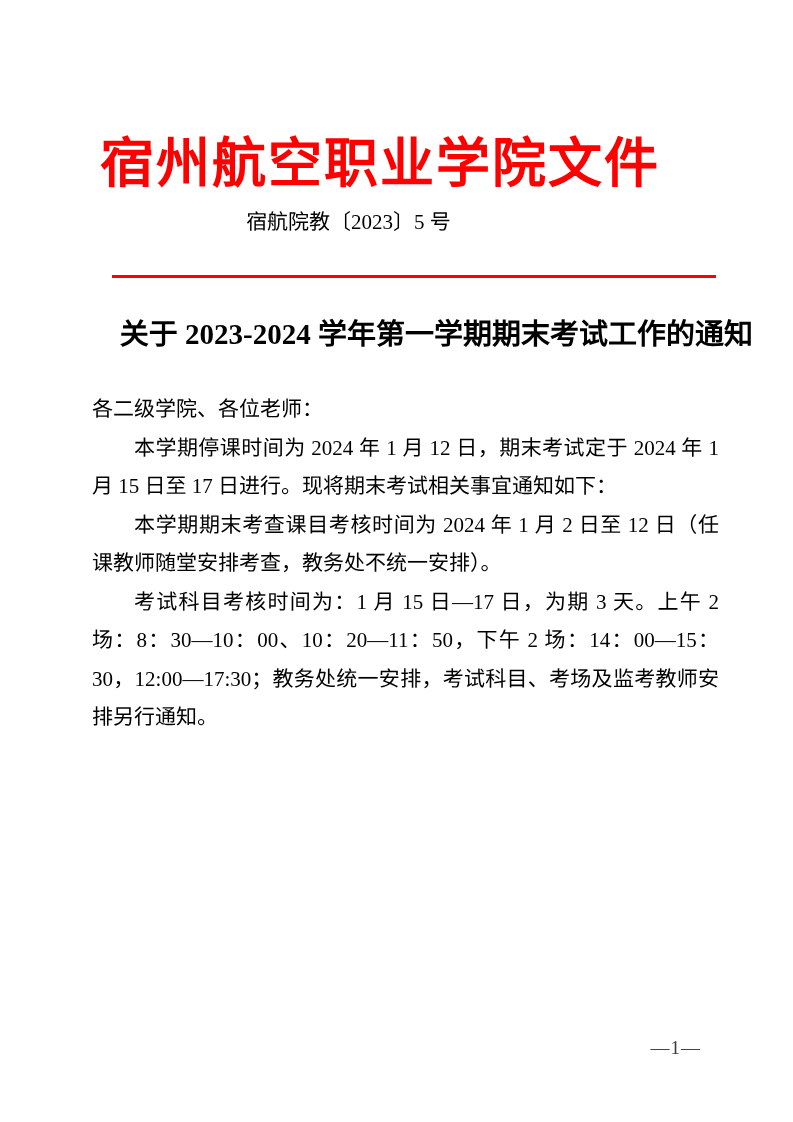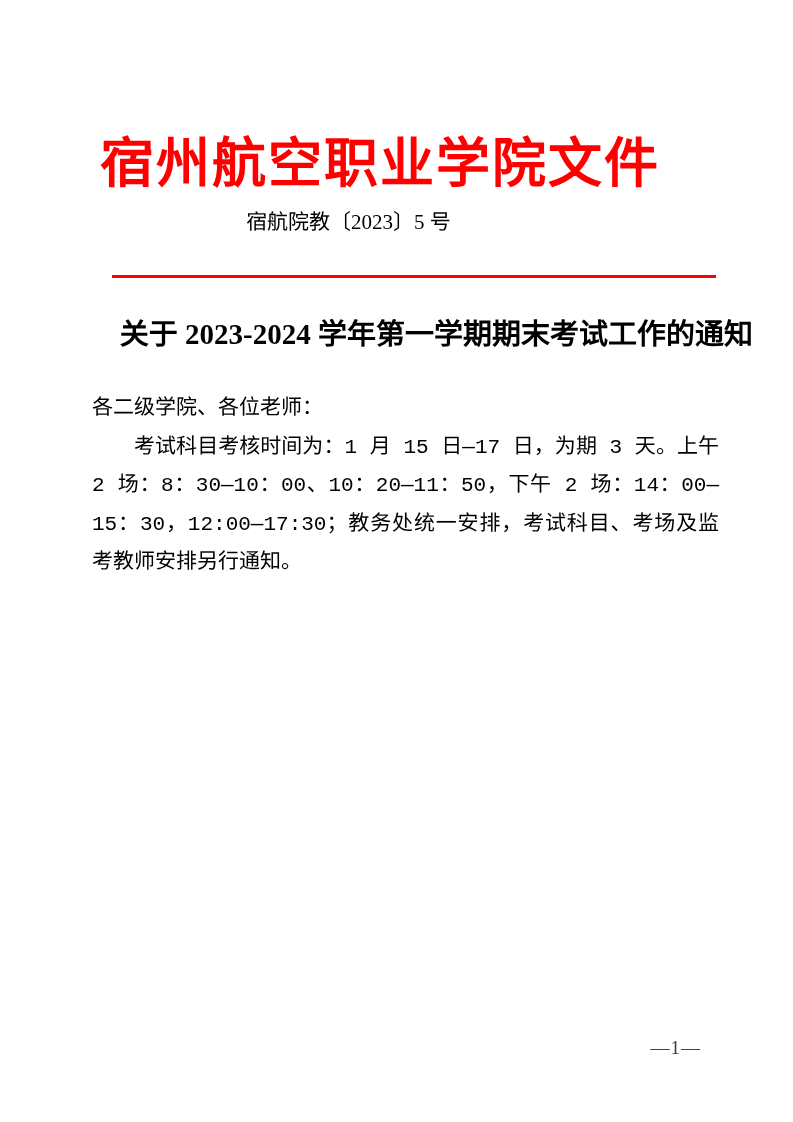--- a/index.html
+++ b/index.html
@@ -54,21 +54,21 @@
   }
   .body-text {
     position: absolute;
     top: 390px; left: 92px;
     width: 627px;
     font-size: 21px;
     line-height: 38.5px;
     text-align: justify;
     color: var(--ink);
   }
-  .body-text p { margin: 0; padding: 0; text-indent: 2em; font-family: Liberation Mono, monospace; }
+  .body-text p { margin: 0; padding: 0; text-indent: 2em; }
   .body-text p.salutation { text-indent: 0; }
   .sec-heading { font-weight: bold; font-style: italic; }
   .bold-run { font-weight: bold; }
   .page-number {
     position: absolute;
     top: 1036px; right: 92px;
     font-size: 19px;
     line-height: 24px;
     color: #3a3a3a;
     letter-spacing: 1px;
@@ -84,22 +84,24 @@
   <div class="doc-number">宿航院教〔2023〕5 号</div>
 
   <div class="red-line"></div>
 
   <div class="notice-title">关于 2023-2024 学年第一学期期末考试工作的通知</div>
 
   <div class="body-text">
 
     <p class="salutation">各二级学院、各位老师：</p>
 
+    <p>本学期停课时间为 2024 年 1 月 12 日，期末考试定于 2024 年 1 月 15 日至 17 日进行。现将期末考试相关事宜通知如下：</p>
 
 
+    <p>本学期期末考查课目考核时间为 2024 年 1 月 2 日至 12 日（任课教师随堂安排考查，教务处不统一安排）。</p>
 
     <p>考试科目考核时间为：1 月 15 日—17 日，为期 3 天。上午 2 场：8：30—10：00、10：20—11：50，下午 2 场：14：00—15：30，12:00—17:30；教务处统一安排，考试科目、考场及监考教师安排另行通知。</p>
 
 
 
   </div>
 
   <div class="page-number">—1—</div>
 
 </div>

